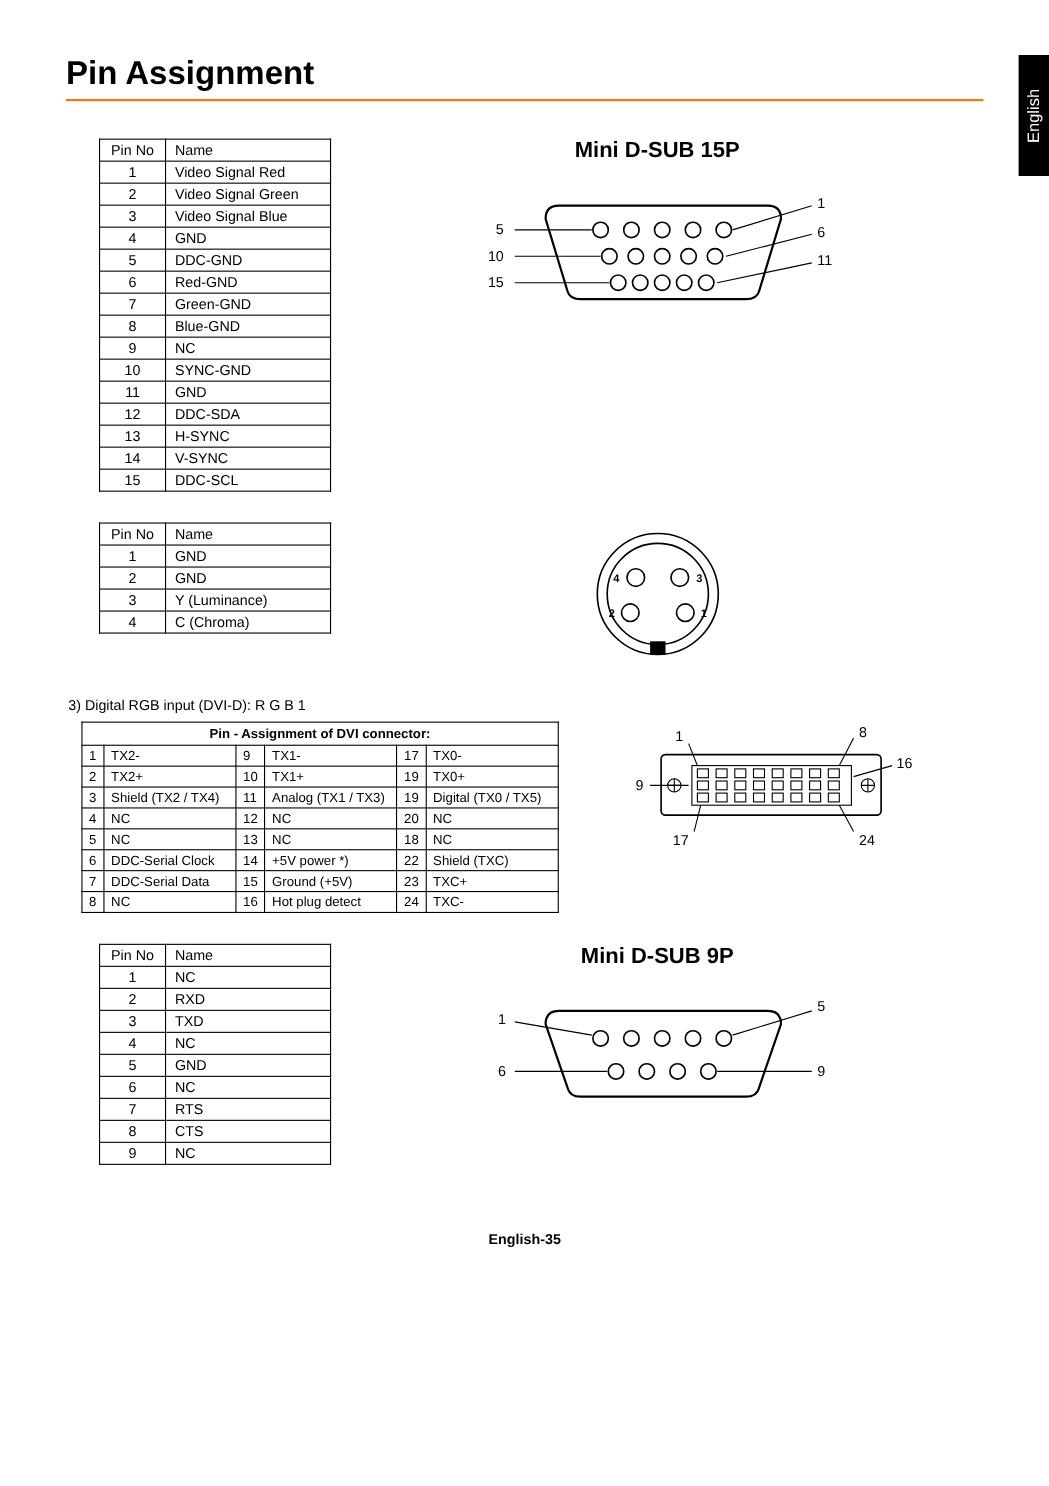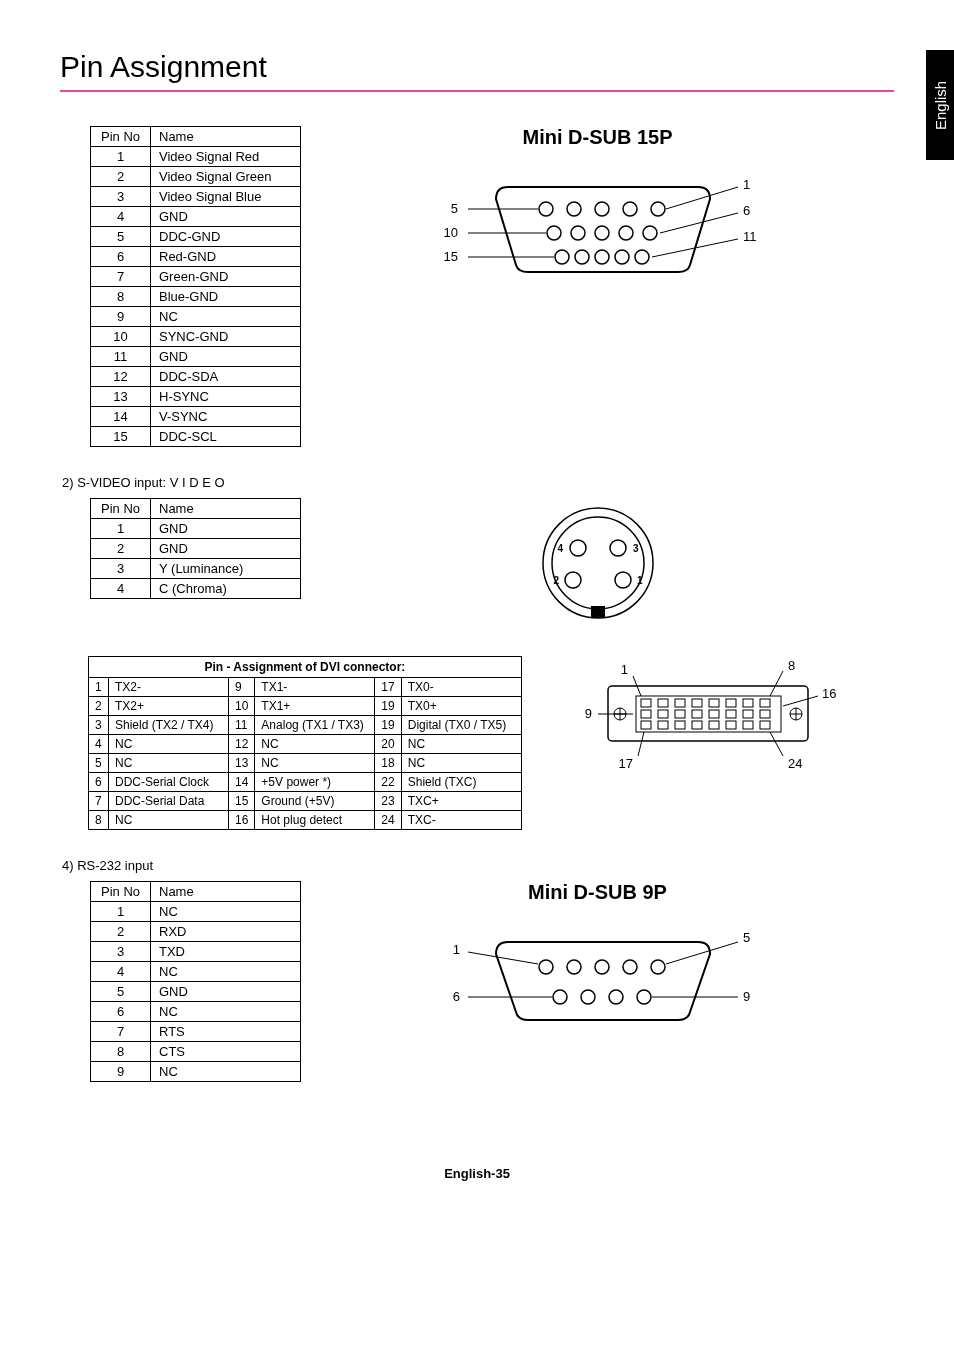--- a/index.html
+++ b/index.html
@@ -22,22 +22,22 @@
     color: #fff;
     display: flex;
     align-items: center;
     justify-content: center;
     writing-mode: vertical-rl;
     transform: rotate(180deg);
     font-size: 15px;
   }
   h1.title {
     font-size: 30px;
-    font-weight: normal;
-    border-bottom: 2px solid #ec4899;
+    font-weight: bold;
+    border-bottom: 2px solid #f97316;
     padding-bottom: 6px;
     margin-top: 0;
     margin-bottom: 34px;
   }
   .section {
     margin-bottom: 28px;
   }
   .sec-label {
     font-size: 13px;
     margin-bottom: 8px;
@@ -56,21 +56,21 @@
   .pin-table th, .pin-table td {
     border: 1px solid #000;
     padding: 2px 8px;
     text-align: left;
   }
   .pin-table th { font-weight: normal; }
   .pin-table .col-pin { width: 60px; text-align: center; }
   .pin-table .col-name { width: 150px; }
   .dvi-table {
     border-collapse: collapse;
-    margin-left: 28px;
+    margin-left: 14px;
     font-size: 12px;
   }
   .dvi-table th, .dvi-table td {
     border: 1px solid #000;
     padding: 2px 6px;
     text-align: left;
   }
   .dvi-table .cnum { width: 20px; text-align: left; }
   .dvi-table .cname { width: 120px; }
   .dvi-table caption {
@@ -84,21 +84,21 @@
   .diagram-area {
     flex: 1;
     display: flex;
     justify-content: center;
     align-items: center;
     min-height: 100px;
   }
   .footer {
     text-align: center;
     font-weight: bold;
-    margin-top: 84px;
+    margin-top: 60px;
     font-size: 13px;
   }
   .diagram-title {
     font-weight: bold;
     text-align: center;
     font-size: 20px;
     margin-bottom: 8px;
   }
   svg { display: block; }
 </style>
@@ -218,21 +218,20 @@
           <text x="305" y="32" font-size="13">1</text>
           <text x="305" y="58" font-size="13">6</text>
           <text x="305" y="84" font-size="13">11</text>
         </svg>
       </div>
     </div>
   </div>
 </div>
 
 <div class="section">
-  <div class="sec-label">2)  S-VIDEO input: V I D E O</div>
   <div class="row-flex">
     <table class="pin-table">
       <tbody>
           <tr>
         <th class="col-pin">Pin No</th>
         <th class="col-name">Name</th>
       </tr>
       </tbody>
         <tbody id="tbl2">
           <tr>
@@ -265,20 +264,21 @@
         <text x="30" y="54" font-size="10" font-weight="bold" text-anchor="end">4</text>
         <text x="100" y="54" font-size="10" font-weight="bold">3</text>
         <text x="26" y="86" font-size="10" font-weight="bold" text-anchor="end">2</text>
         <text x="104" y="86" font-size="10" font-weight="bold">1</text>
       </svg>
     </div>
   </div>
 </div>
 
 <div class="section">
+  <div class="sec-label">3)  Digital RGB input (DVI-D): R G B 1</div>
   <div class="row-flex">
     <div>
       <table class="dvi-table">
         <caption>Pin - Assignment of DVI connector:</caption>
         <tbody id="tbl3">
             <tr>
               <td class="cnum">1</td>
               <td class="cname">TX2-</td>
               <td class="cnum">9</td>
               <td class="cname">TX1-</td>
@@ -392,21 +392,20 @@
         <text x="14" y="62" font-size="13" text-anchor="end">9</text>
         <text x="244" y="42" font-size="13">16</text>
         <text x="55" y="112" font-size="13" text-anchor="end">17</text>
         <text x="210" y="112" font-size="13">24</text>
       </svg>
     </div>
   </div>
 </div>
 
 <div class="section">
-  <div class="sec-label">4)  RS-232 input</div>
   <div class="row-flex">
     <table class="pin-table">
       <tbody>
           <tr>
         <th class="col-pin">Pin No</th>
         <th class="col-name">Name</th>
       </tr>
       </tbody>
         <tbody id="tbl4">
           <tr>

